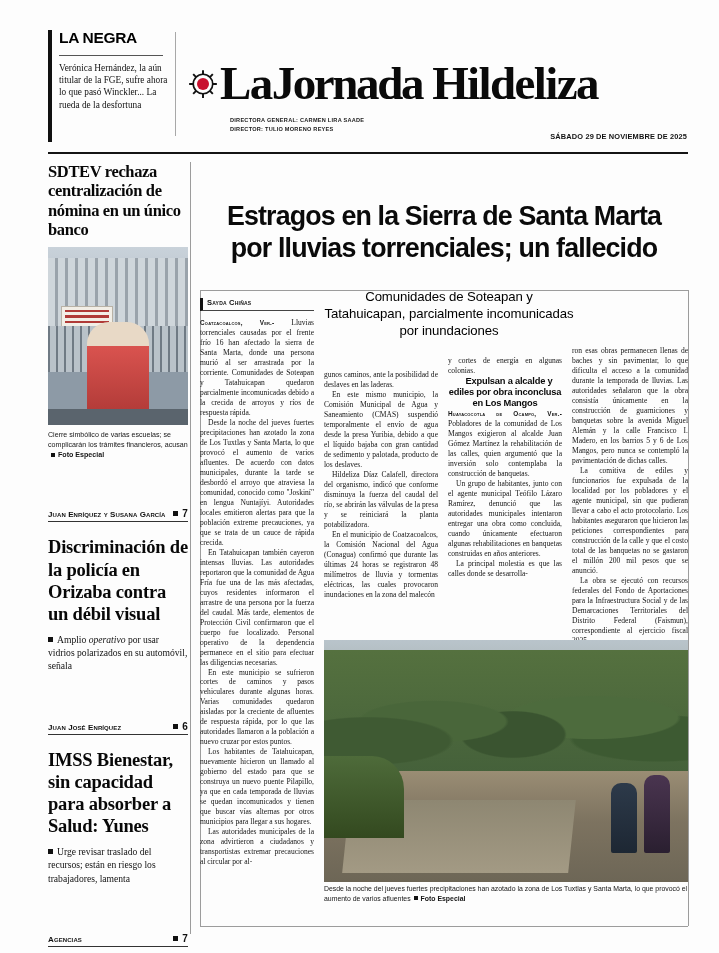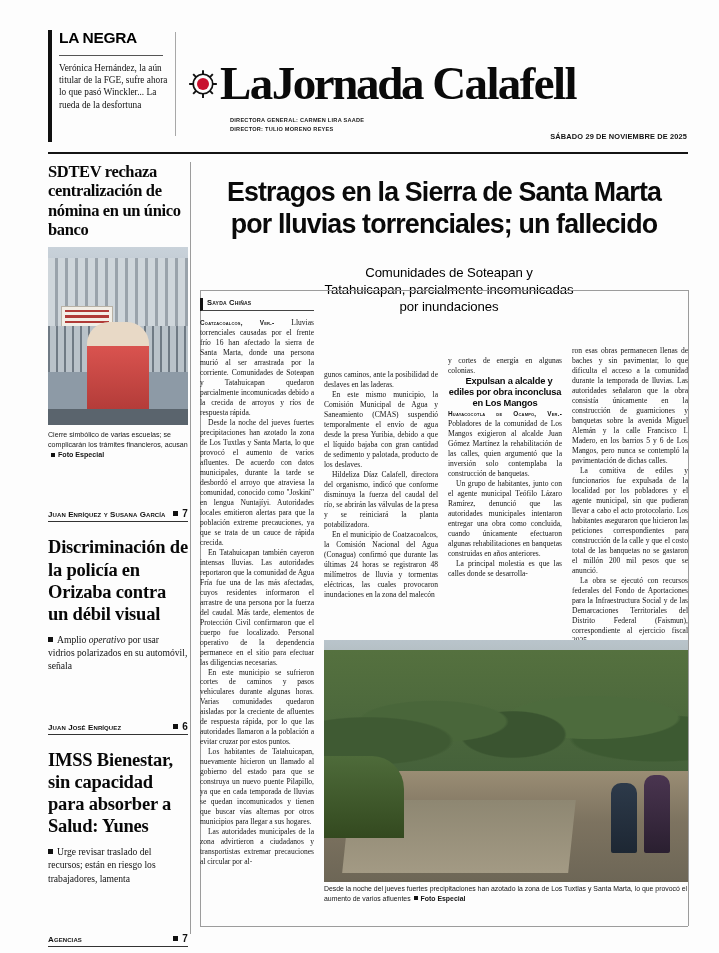--- a/index.html
+++ b/index.html
@@ -271,21 +271,21 @@
     color: #080808;
   }
   .editorial-foot {
     text-align: right;
     margin-top: 1px;
   }
 
   
   .main {
     position: absolute;
-    left: 200px; top: 148px;
+    left: 200px; top: 172px;
     width: 488px;
   }
   .main-head {
     font-family: "Liberation Sans", sans-serif;
     font-weight: bold;
     font-size: 28.5px;
     line-height: 1.12;
     letter-spacing: -0.9px;
     text-align: center;
     color: #0a0a0a;
@@ -470,21 +470,21 @@
               <line x1="1.5" y1="20" x2="7" y2="20"></line>
               <line x1="33" y1="20" x2="38.5" y2="20"></line>
               <line x1="6.9" y1="6.9" x2="10.8" y2="10.8"></line>
               <line x1="29.2" y1="29.2" x2="33.1" y2="33.1"></line>
               <line x1="6.9" y1="33.1" x2="10.8" y2="29.2"></line>
               <line x1="29.2" y1="10.8" x2="33.1" y2="6.9"></line>
             </g>
           </g>
           <circle cx="20" cy="20" r="8" fill="#c8102e"></circle>
         </svg>
-        <span class="logo-text"><span>La</span><span class="thin">Jornada</span>&nbsp;<span>Calafell</span></span>
+        <span class="logo-text"><span>La</span><span class="thin">Jornada</span>&nbsp;<span>Hildeliza</span></span>
       </div>
       <div class="credits">
         <div>DIRECTORA GENERAL: CARMEN LIRA SAADE</div>
         <div>DIRECTOR: TULIO MORENO REYES</div>
       </div>
     </div>
 
     <div class="issue-date">SÁBADO 29 DE NOVIEMBRE DE 2025</div>
   </div>
 
@@ -557,21 +557,21 @@
   <div class="frame-right"></div>
   <div class="frame-bottom"></div>
 
   <div class="cols">
 
     <div class="col c1">
       <div class="col-byline">Sayda Chiñas</div>
       <p class="first"><span class="dateline">Coatzacoalcos, Ver.-</span><span> Lluvias torrenciales causadas por el frente frío 16 han afectado la sierra de Santa Marta, donde una persona murió al ser arrastrada por la corriente. Comunidades de Soteapan y Tatahuicapan quedaron parcialmente incomunicadas debido a la crecida de arroyos y ríos de respuesta rápida.</span></p>
       <p>Desde la noche del jueves fuertes precipitaciones han azotado la zona de Los Tuxtlas y Santa Marta, lo que provocó el aumento de varios afluentes. De acuerdo con datos municipales, durante la tarde se desbordó el arroyo que atraviesa la comunidad, conocido como "Joskiní" en lengua Nuntajíyi. Autoridades locales emitieron alertas para que la población extreme precauciones, ya que se trata de un cauce de rápida crecida.</p>
       <p>En Tatahuicapan también cayeron intensas lluvias. Las autoridades reportaron que la comunidad de Agua Fría fue una de las más afectadas, cuyos residentes informaron el arrastre de una persona por la fuerza del caudal. Más tarde, elementos de Protección Civil confirmaron que el cuerpo fue localizado. Personal operativo de la dependencia permanece en el sitio para efectuar las diligencias necesarias.</p>
-      <p>En este municipio se sufrieron cortes de caminos y pasos vehiculares durante algunas horas. Varias comunidades quedaron aisladas por la creciente de afluentes de respuesta rápida, por lo que las autoridades llamaron a la población a evitar cruzar por estos puntos.</p>
+      <p>En este municipio se sufrieron cortes de caminos y pasos vehiculares durante algunas horas. Varias comunidades quedaron aisladas por la creciente de afluentes de respuesta rápida, por lo que las autoridades llamaron a la población a nuevo cruzar por estos puntos.</p>
       <p>Los habitantes de Tatahuicapan, nuevamente hicieron un llamado al gobierno del estado para que se construya un nuevo puente Pilapillo, ya que en cada temporada de lluvias se quedan incomunicados y tienen que buscar vías alternas por otros municipios para llegar a sus hogares.</p>
       <p>Las autoridades municipales de la zona advirtieron a ciudadanos y transportistas extremar precauciones al circular por al-</p>
     </div>
 
     <div class="col c2">
       <p class="first">gunos caminos, ante la posibilidad de deslaves en las laderas.</p>
       <p>En este mismo municipio, la Comisión Municipal de Agua y Saneamiento (CMAS) suspendió temporalmente el envío de agua desde la presa Yuribia, debido a que el líquido bajaba con gran cantidad de sedimento y palotada, producto de los deslaves.</p>
       <p>Hildeliza Díaz Calafell, directora del organismo, indicó que conforme disminuya la fuerza del caudal del río, se abrirán las válvulas de la presa y se reiniciará la planta potabilizadora.</p>
       <p>En el municipio de Coatzacoalcos, la Comisión Nacional del Agua (Conagua) confirmó que durante las últimas 24 horas se registraron 48 milímetros de lluvia y tormentas eléctricas, las cuales provocaron inundaciones en la zona del malecón</p>
     </div>

